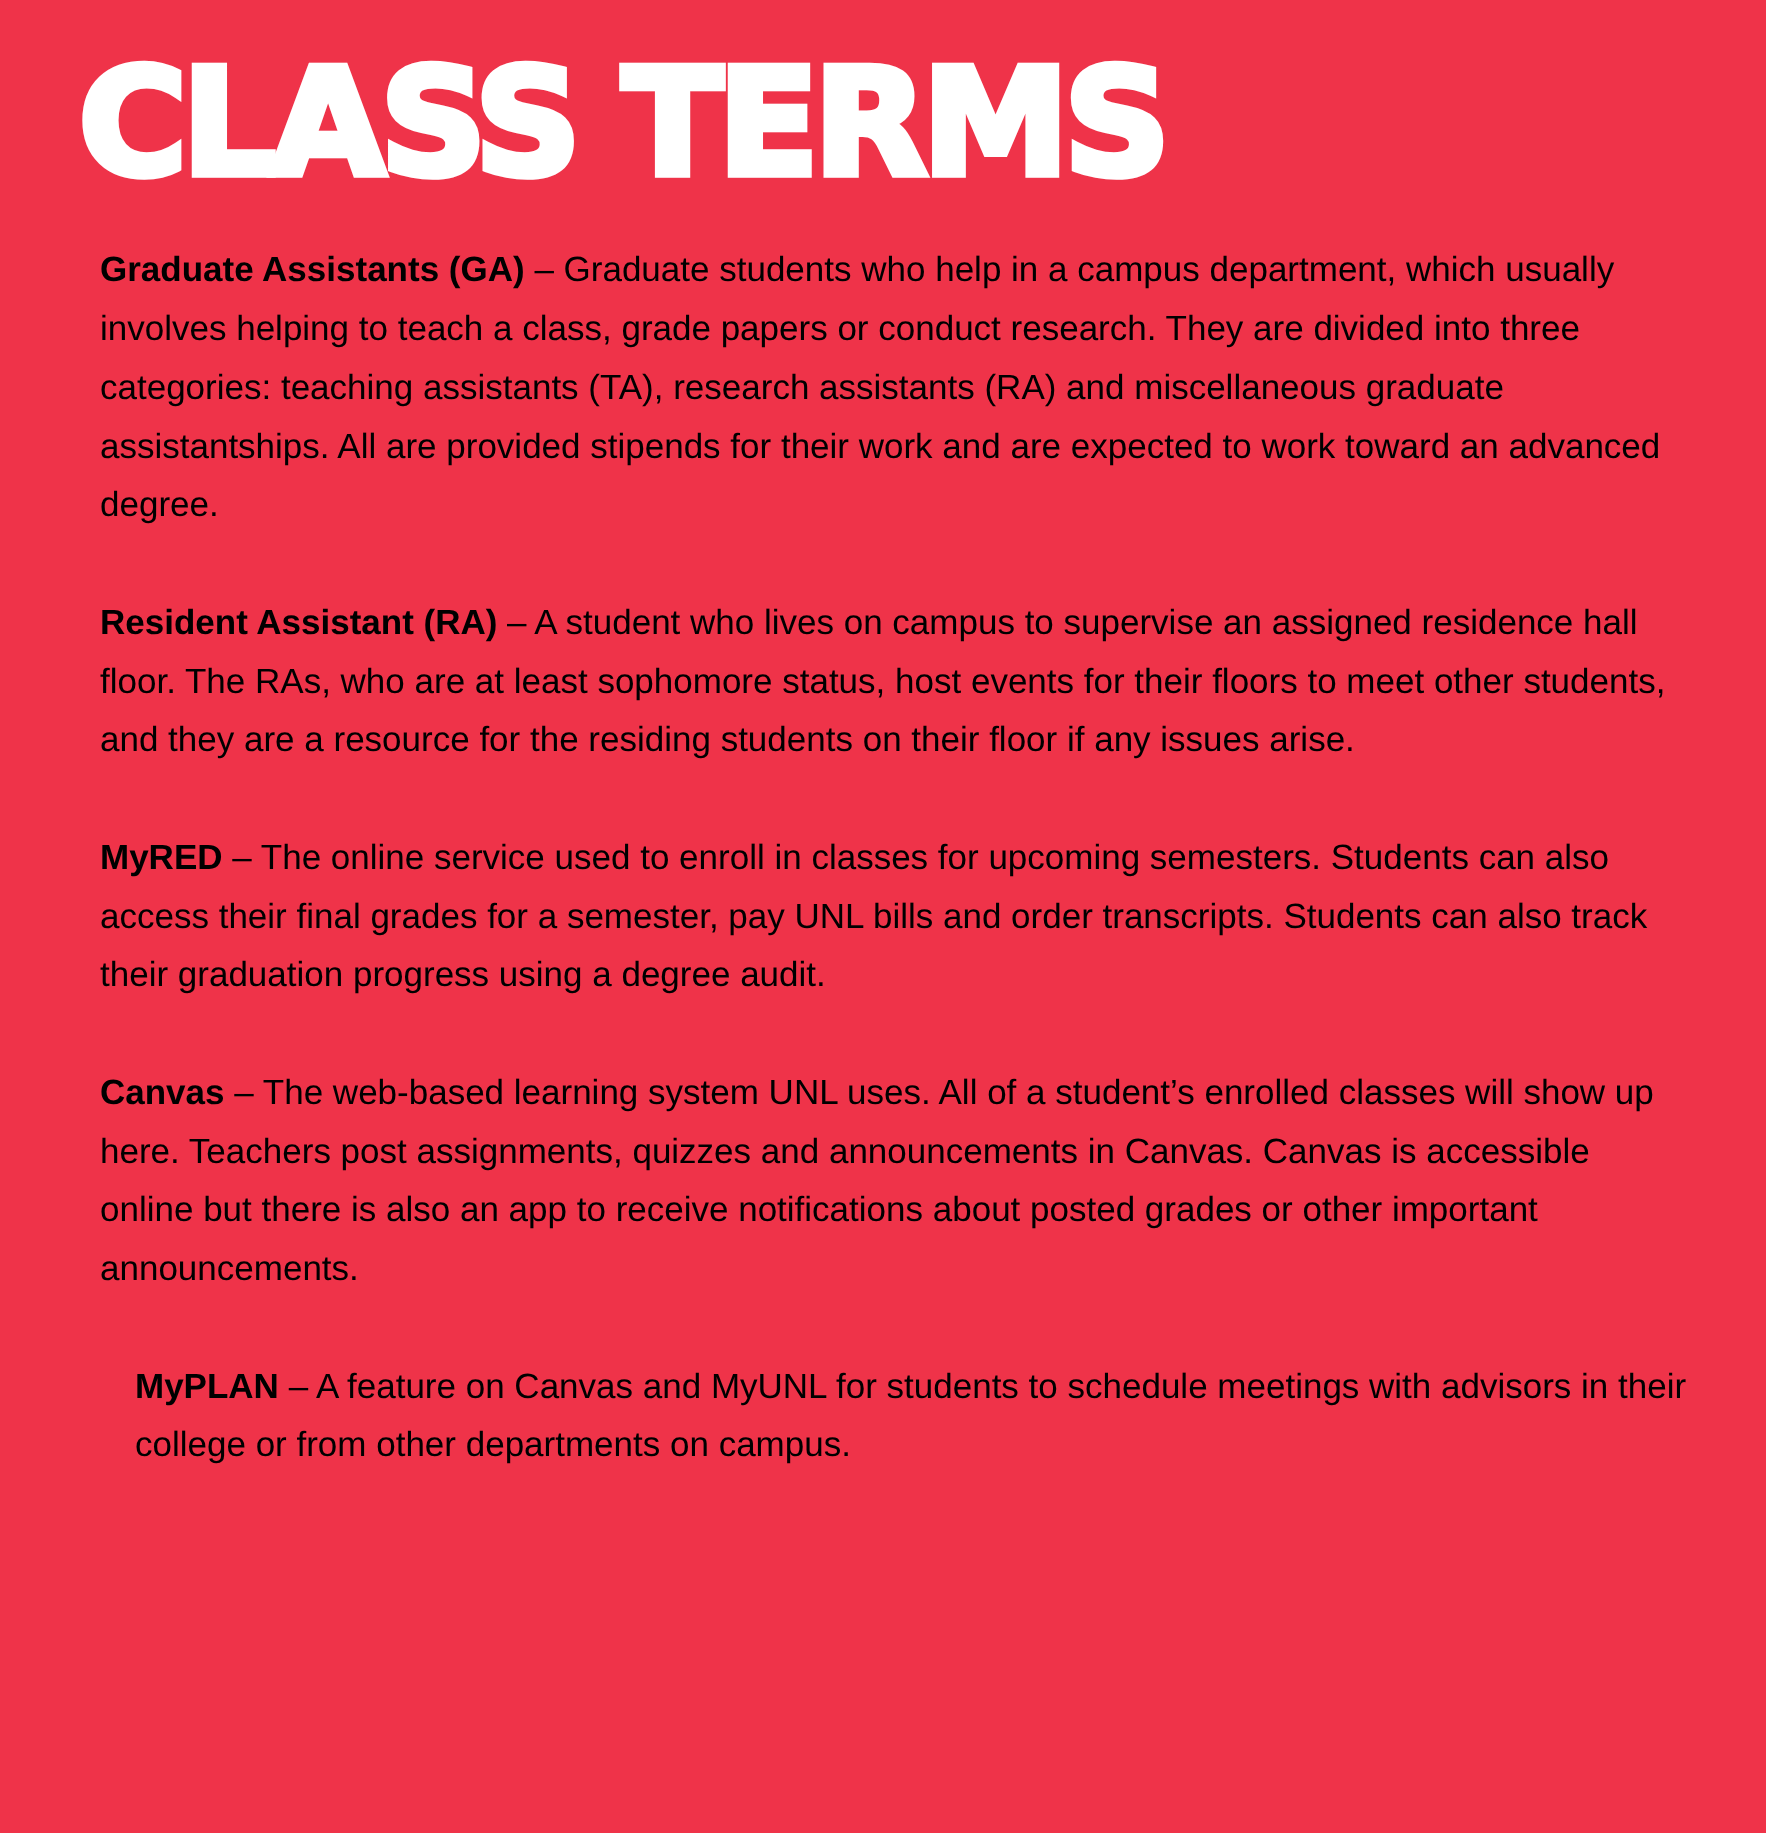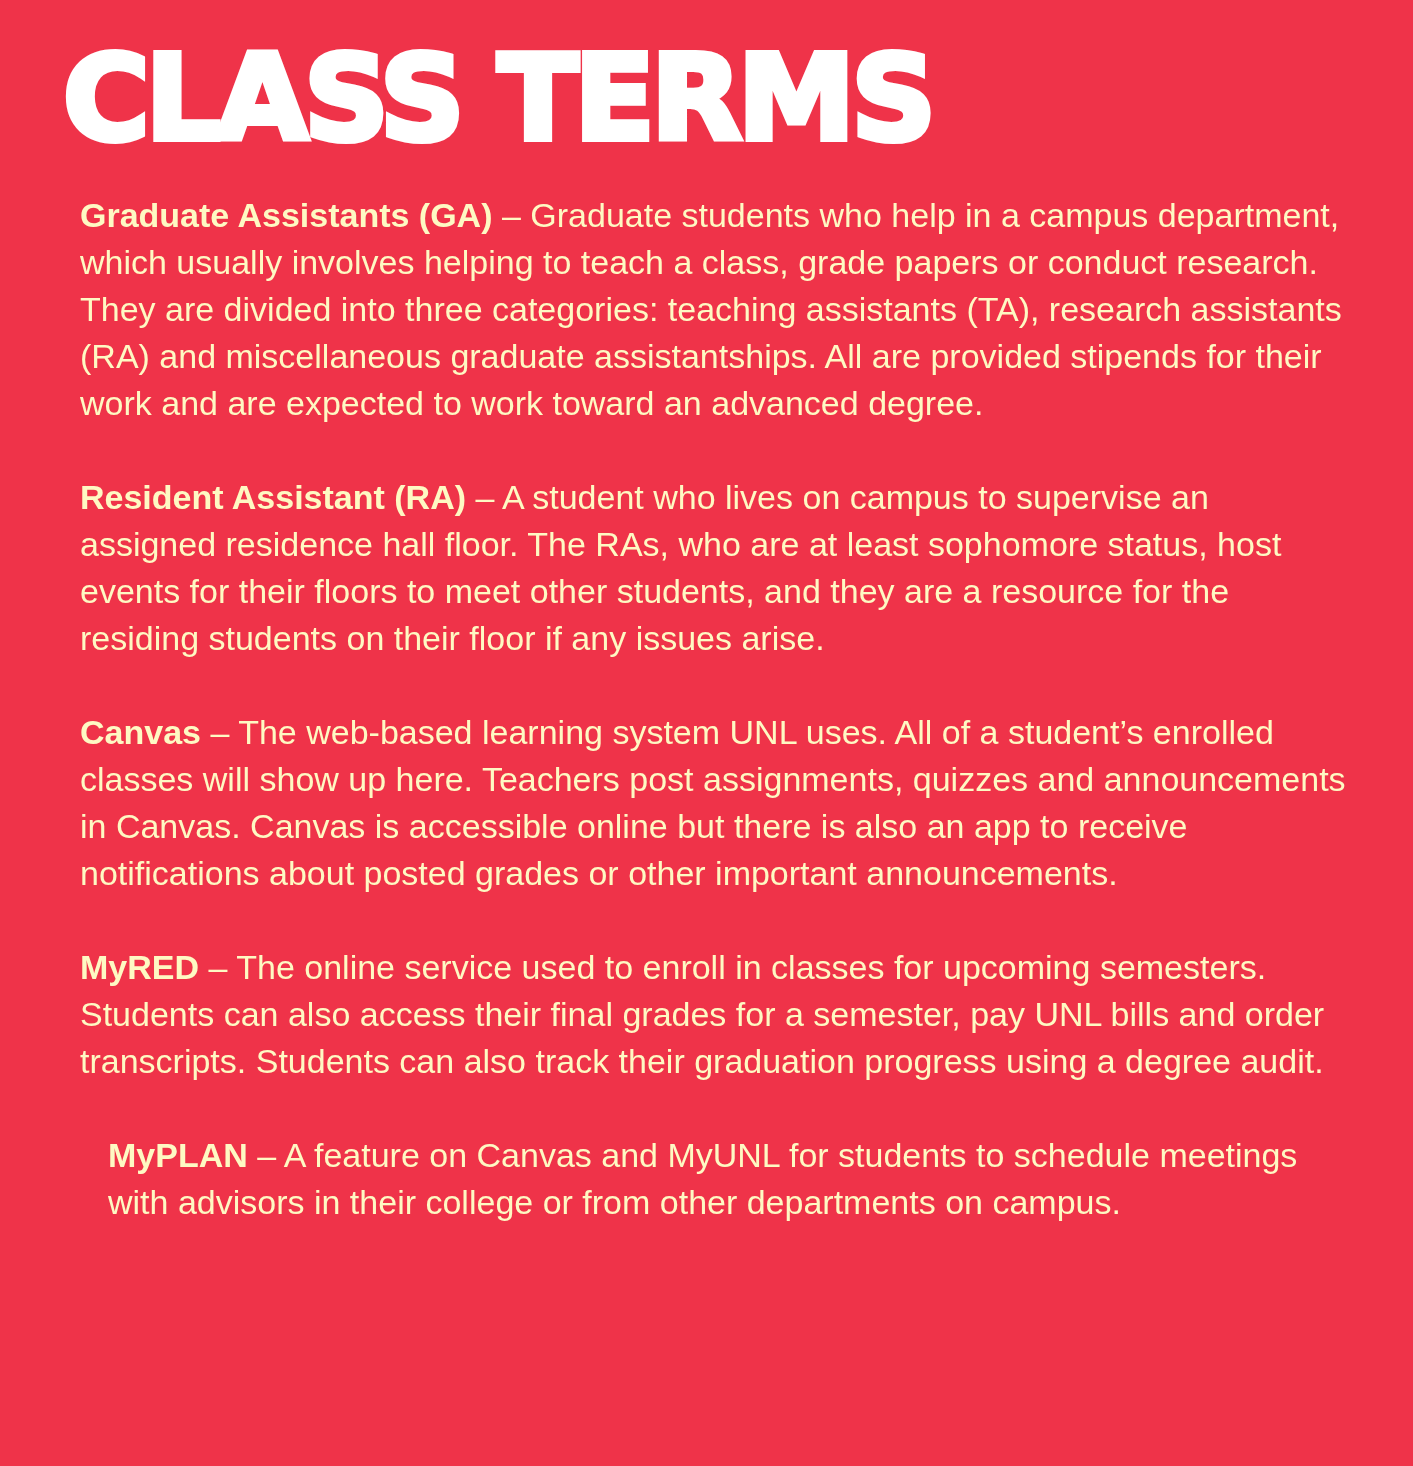--- a/index.html
+++ b/index.html
@@ -29,22 +29,22 @@
     letter-spacing: -4px;
     -webkit-text-stroke: 6px #FFFFFF;
     paint-order: stroke fill;
     white-space: nowrap;
   }
   .content {
     margin-top: 22px;
   }
   p.term {
     margin: 0 0 47px 0;
-    color: #fef9c3;
-    font-size: 34px;
+    color: #000000;
+    font-size: 28px;
     line-height: 47px;
     font-weight: 400;
   }
   p.term:last-child {
     margin-bottom: 0;
     margin-left: 28px;
   }
   .term-name {
     font-weight: 700;
   }
@@ -60,27 +60,27 @@
       <strong class="term-name">Graduate Assistants (GA)</strong>
       <span class="term-def">– Graduate students who help in a campus department, which usually involves helping to teach a class, grade papers or conduct research. They are divided into three categories: teaching assistants (TA), research assistants (RA) and miscellaneous graduate assistantships. All are provided stipends for their work and are expected to work toward an advanced degree.</span>
     </p>
 
     <p class="term">
       <strong class="term-name">Resident Assistant (RA)</strong>
       <span class="term-def">– A student  who lives on campus to supervise an assigned residence hall floor. The RAs, who are at least sophomore status, host events for their floors to meet other students, and they are a resource for the residing students on their floor if any issues arise.</span>
     </p>
 
     <p class="term">
-      <strong class="term-name">Canvas</strong>
-      <span class="term-def">– The web-based learning system UNL uses. All of a student’s enrolled classes will show up here. Teachers post assignments, quizzes and announcements in Canvas. Canvas is accessible online but there is also an app to receive notifications about posted grades or other important announcements.</span>
+      <strong class="term-name">MyRED</strong>
+      <span class="term-def">– The online service used to enroll in classes for upcoming semesters. Students can also access their final grades for a semester, pay UNL bills and order transcripts. Students can also track their graduation progress using a degree audit.</span>
     </p>
 
     <p class="term">
-      <strong class="term-name">MyRED</strong>
-      <span class="term-def">– The online service used to enroll in classes for upcoming semesters. Students can also access their final grades for a semester, pay UNL bills and order transcripts. Students can also track their graduation progress using a degree audit.</span>
+      <strong class="term-name">Canvas</strong>
+      <span class="term-def">– The web-based learning system UNL uses. All of a student’s enrolled classes will show up here. Teachers post assignments, quizzes and announcements in Canvas. Canvas is accessible online but there is also an app to receive notifications about posted grades or other important announcements.</span>
     </p>
 
     <p class="term">
       <strong class="term-name">MyPLAN</strong>
       <span class="term-def">– A feature on Canvas and MyUNL for students to schedule meetings with advisors in their college or from other departments on campus.</span>
     </p>
   </div>
 </div>
 
 </body></html>

